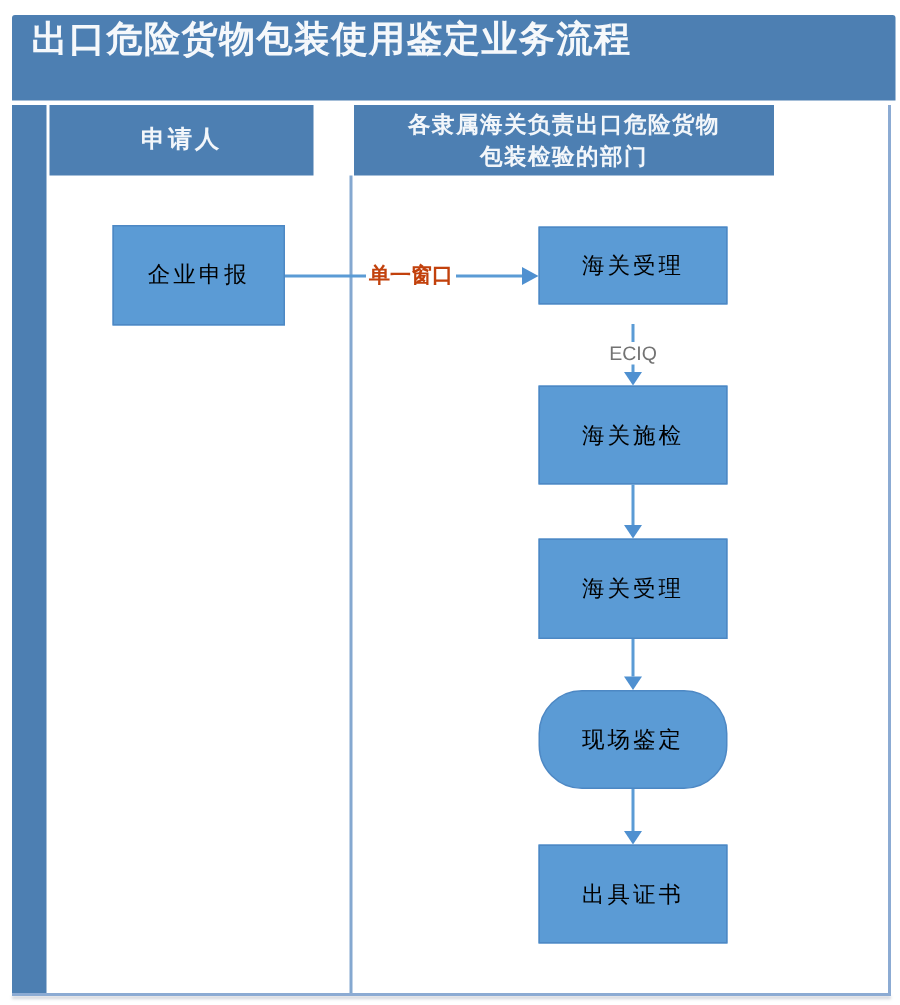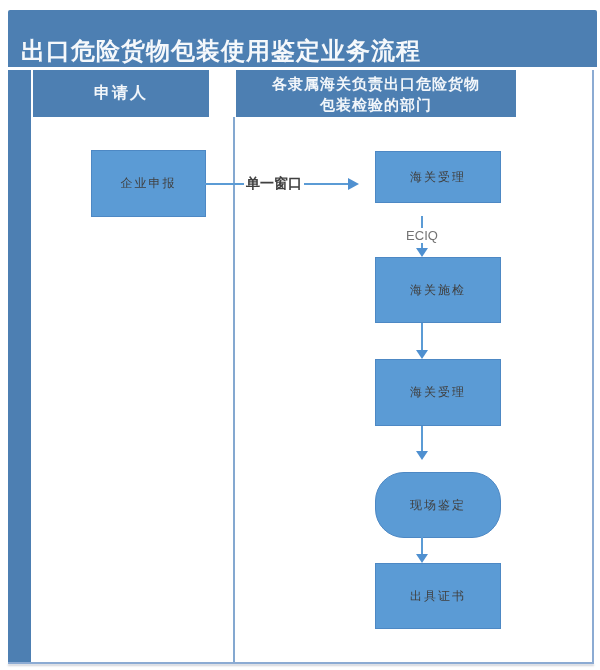--- a/index.html
+++ b/index.html
@@ -12,21 +12,21 @@
     overflow: hidden;
   }
   
   .title-bar {
     position: absolute;
     left: 8px; top: 10px;
     width: 589px; height: 57px;
     background: #4d7fb2;
     border-radius: 2px 2px 0 0;
     display: flex;
-    align-items: flex-end;
+    align-items: flex-start;
   }
   .title-bar .title-text {
     color: #f5f8fb;
     font-size: 24px;
     font-weight: bold;
     padding-left: 13px;
     letter-spacing: 1px;
     white-space: nowrap;
   }
   
@@ -74,31 +74,30 @@
   }
   
   .flow-node {
     position: absolute;
     background: #5b9bd5;
     border: 1px solid #4d88c4;
     box-sizing: border-box;
     display: flex;
     align-items: center;
     justify-content: center;
-    color: #404040;
-    font-size: 12px;
+    color: #000000;
+    font-size: 15px;
     letter-spacing: 2px;
     white-space: nowrap;
-    margin-left: 16px;
   }
   .node-enterprise { left: 75px;  top: 150px; width: 115px; height: 67px; }
   .node-accept     { left: 359px; top: 151px; width: 126px; height: 52px; }
   .node-inspect    { left: 359px; top: 257px; width: 126px; height: 66px; }
   .node-review     { left: 359px; top: 359px; width: 126px; height: 67px; }
-  .node-onsite     { left: 359px; top: 472px; width: 126px; height: 66px; border-radius: 29px; }
+  .node-onsite     { left: 359px; top: 460px; width: 126px; height: 66px; border-radius: 29px; }
   .node-issue      { left: 359px; top: 563px; width: 126px; height: 66px; }
   
   .h-line {
     position: absolute;
     left: 190px; top: 183px;
     width: 159px; height: 2px;
     background: #5b9bd5;
   }
   .arrow-right {
     position: absolute;
@@ -129,21 +128,21 @@
   .arrow-down-1 { top: 248px; }
   .arrow-down-2 { top: 350px; }
   .arrow-down-3 { top: 451px; }
   .arrow-down-4 { top: 554px; }
   
   .edge-label-window {
     position: absolute;
     left: 274px; top: 175px;
     transform: translateX(-50%);
     background: #ffffff;
-    color: #404040;
+    color: #c2410c;
     font-size: 14px;
     font-weight: bold;
     padding: 0 2px;
     white-space: nowrap;
   }
   .edge-label-eciq {
     position: absolute;
     left: 422px; top: 228px;
     transform: translateX(-50%);
     background: #ffffff;

